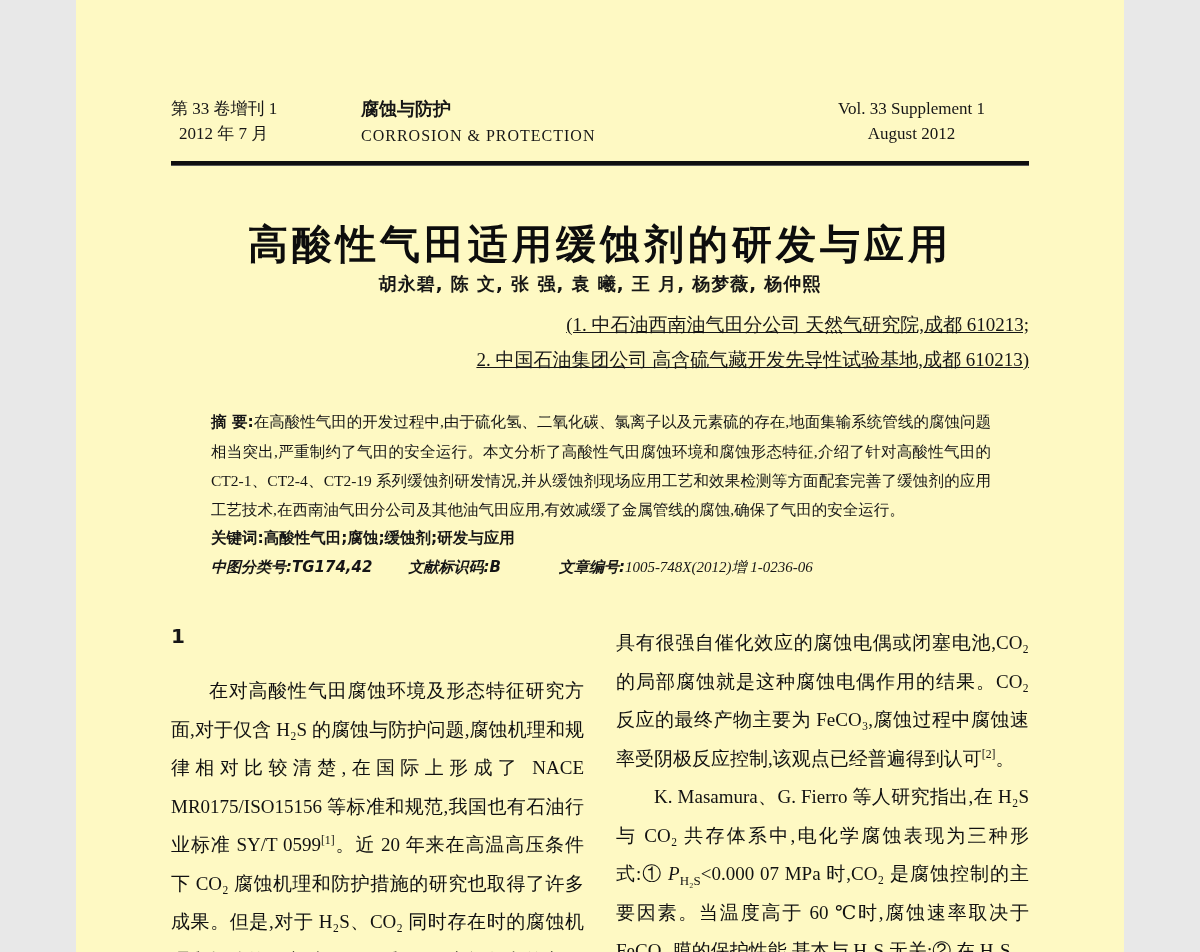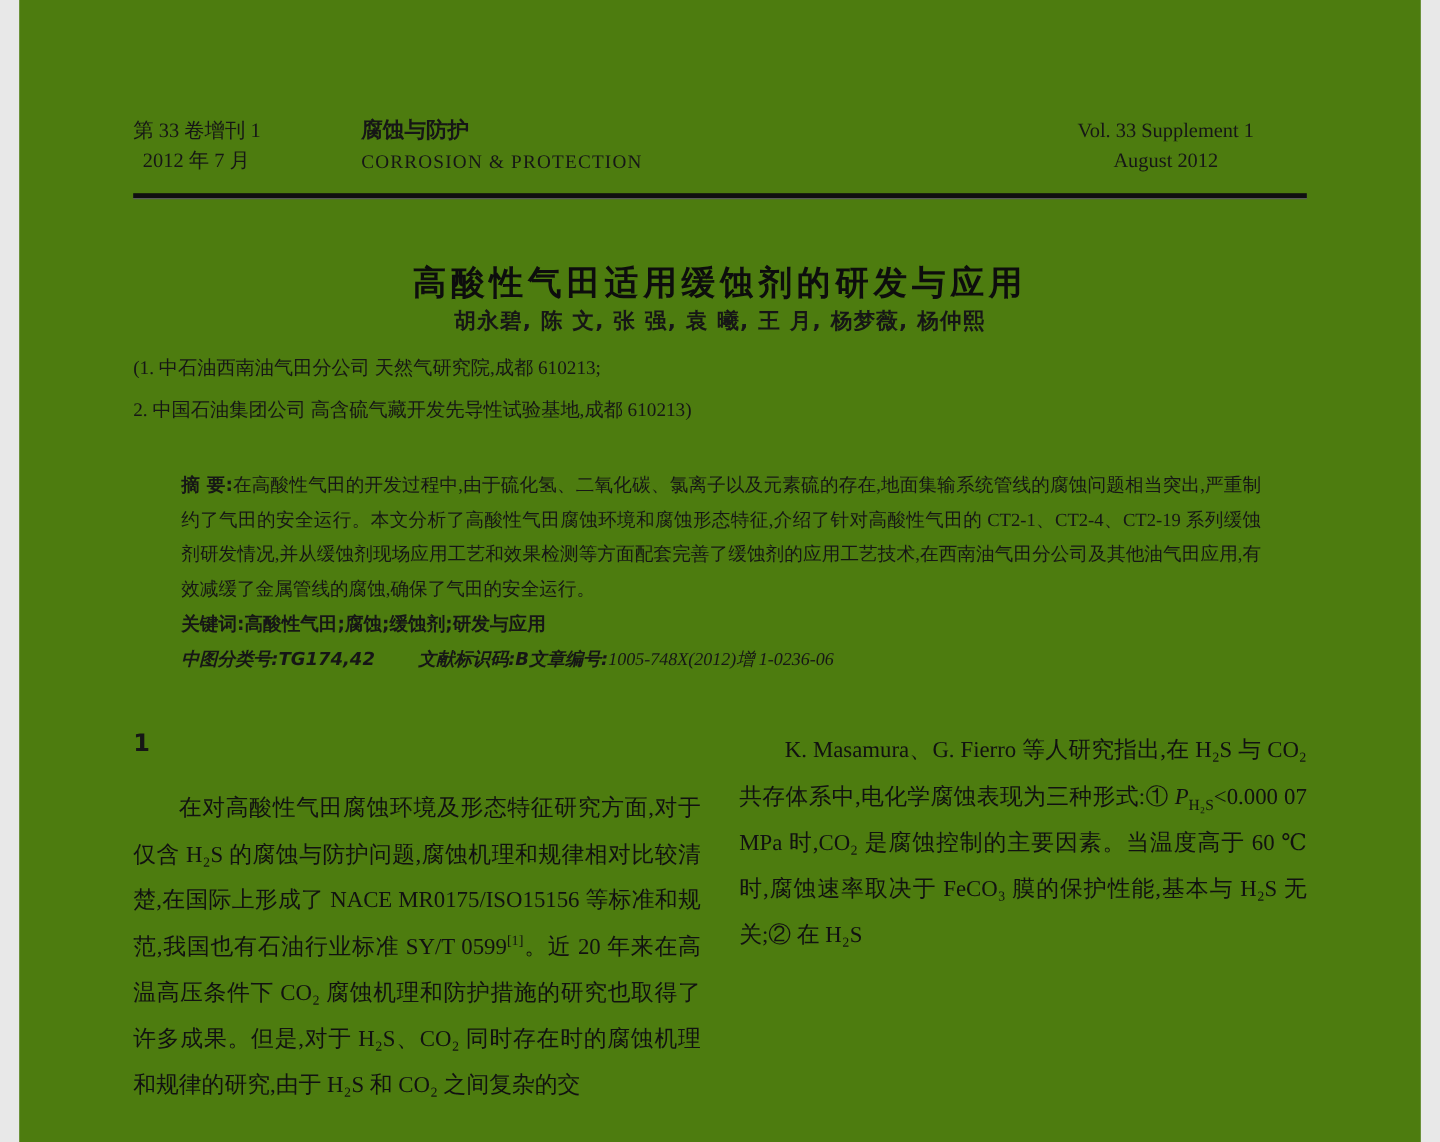--- a/index.html
+++ b/index.html
@@ -1,22 +1,22 @@
 <!DOCTYPE html>
 <html lang="zh"><head>
 <meta charset="utf-8">
 <style>
   * { margin: 0; padding: 0; box-sizing: border-box; }
   html, body { background: #e8e8e8; }
   .page {
     position: relative;
-    width: 1168px;
+    width: 1048px;
     height: 952px;
     margin: 0 auto;
-    background: #4d7c0f;
+    background: #fef9c3;
     color: #161616;
     overflow: hidden;
     font-family: "Liberation Serif", "DejaVu Serif", serif;
   }
   .inner { padding: 96px 95px 0 95px; }
 
   
   .journal-header {
     display: flex;
     justify-content: space-between;
@@ -36,46 +36,46 @@
     background: #101010;
     box-shadow: 0 1px 0 #5a5a5a;
   }
 
   
   .article-title {
     margin-top: 52px;
     text-align: center;
     font-family: "DejaVu Sans", sans-serif;
     font-weight: 900;
-    font-size: 28px;
+    font-size: 40px;
     letter-spacing: 4px;
     color: #0d0d0d;
   }
   .authors {
     text-align: center;
     font-family: "DejaVu Sans", sans-serif;
     font-weight: 700;
     font-size: 18px;
     letter-spacing: 1px;
   }
-  .affil { text-align: left; font-size: 16px; margin-top: 12px; line-height: 23px; }
+  .affil { text-align: right; font-size: 19px; margin-top: 12px; line-height: 23px; text-decoration: underline; }
   .affil.first { margin-top: 17px; }
 
   
   .meta { margin: 36px 38px 0 40px; }
   .meta .lbl { font-family: "DejaVu Sans", sans-serif; font-weight: 700; }
   .abstract {
     font-size: 15.5px;
     line-height: 29px;
     text-align: justify;
   }
   .kw-line { font-size: 15.5px; line-height: 29px; font-family: "DejaVu Sans", sans-serif; font-weight: 700; }
   .id-line { font-size: 15px; line-height: 29px; margin-top: 0; display: flex; font-style: italic; }
   .id-line .seg2 { margin-left: 36px; text-align: right; }
-  .id-line .seg3 { }
+  .id-line .seg3 { margin-left: 58px; }
   .id-line .val { font-family: "Liberation Serif", serif; font-weight: 400; }
 
   
   .columns {
     display: flex;
     gap: 32px;
     margin-top: 42px;
   }
   .col { width: 489px; }
   .sec-heading {
@@ -139,18 +139,19 @@
     </div>
 
     <div class="columns">
       <div class="col">
         <h2 class="sec-heading">
           <span class="num">1</span>
         </h2>
         <p class="body-p indent">在对高酸性气田腐蚀环境及形态特征研究方面,对于仅含 H₂S 的腐蚀与防护问题,腐蚀机理和规律相对比较清楚,在国际上形成了 NACE MR0175/ISO15156 等标准和规范,我国也有石油行业标准 SY/T 0599<sup>[1]</sup>。近 20 年来在高温高压条件下 CO₂ 腐蚀机理和防护措施的研究也取得了许多成果。但是,对于 H₂S、CO₂ 同时存在时的腐蚀机理和规律的研究,由于 H₂S 和 CO₂ 之间复杂的交</p>
       </div>
       <div class="col">
+        <p class="body-p">具有很强自催化效应的腐蚀电偶或闭塞电池,CO₂ 的局部腐蚀就是这种腐蚀电偶作用的结果。CO₂ 反应的最终产物主要为 FeCO₃,腐蚀过程中腐蚀速率受阴极反应控制,该观点已经普遍得到认可<sup>[2]</sup>。</p>
         <p class="body-p indent">K. Masamura、G. Fierro 等人研究指出,在 H₂S 与 CO₂ 共存体系中,电化学腐蚀表现为三种形式:① <i>P</i><sub>H₂S</sub>&lt;0.000 07 MPa 时,CO₂ 是腐蚀控制的主要因素。当温度高于 60 ℃时,腐蚀速率取决于 FeCO₃ 膜的保护性能,基本与 H₂S 无关;② 在 H₂S</p>
       </div>
     </div>
 
   </div>
 </div>
 
 </body></html>

